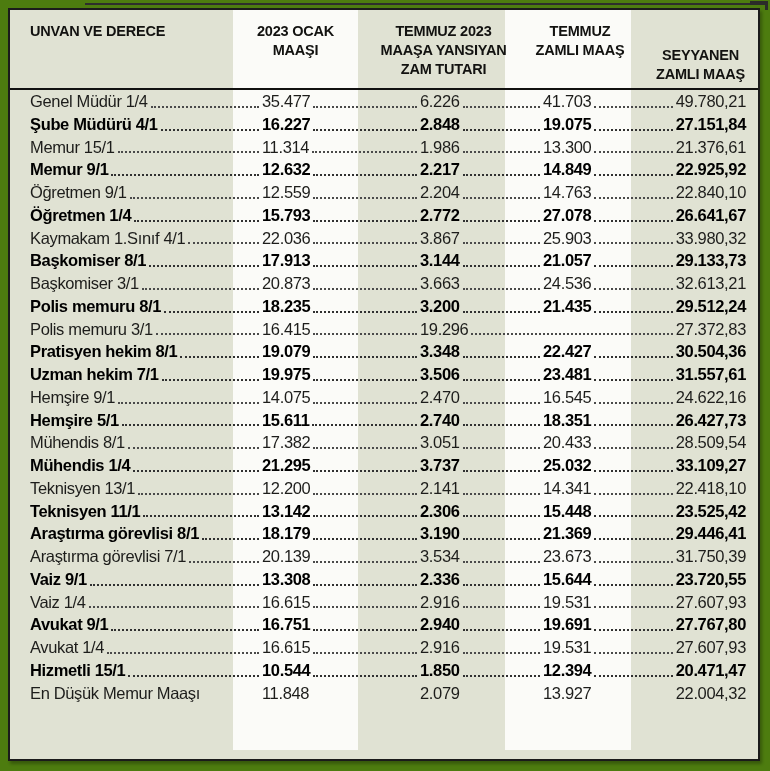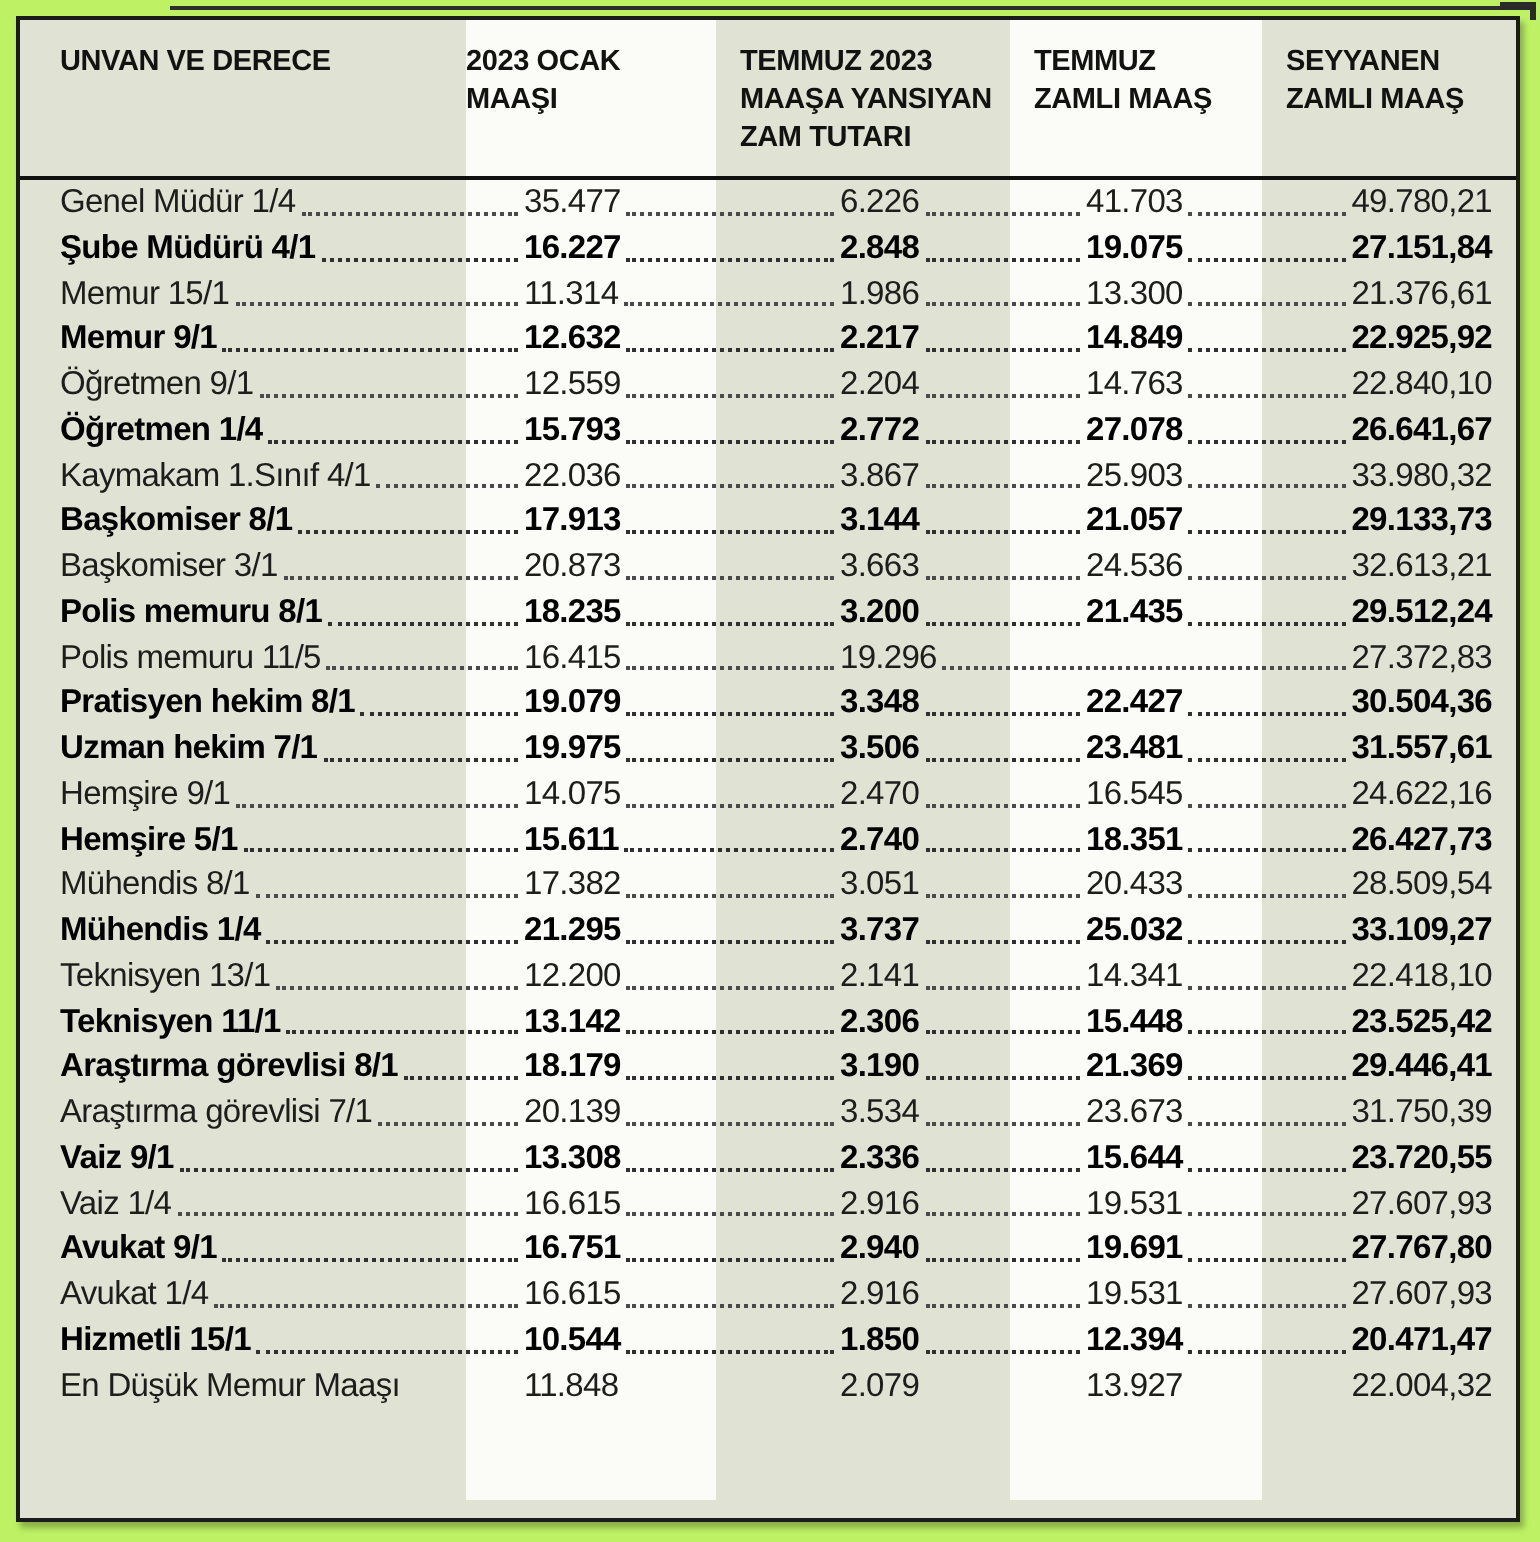--- a/index.html
+++ b/index.html
@@ -11,21 +11,21 @@
   }
   * { margin: 0; padding: 0; box-sizing: border-box; }
   html, body { background: #ffffff; }
   body {
     width: 770px; height: 771px;
     font-family: "Liberation Sans", "DejaVu Sans", sans-serif;
     color: var(--text-main);
     overflow: hidden;
     position: relative;
   }
-  .page { position: relative; width: 770px; height: 771px; background: #bef264; }
+  .page { position: relative; width: 770px; height: 771px; background: #4d7c0f; }
 
   
   .top-rule {
     position: absolute; left: 85px; top: 3px; width: 668px; height: 2px;
     background: #2e2e2c;
   }
   .top-rule-corner {
     position: absolute; left: 750px; top: 1px; width: 18px; height: 9px;
     border-top: 4px solid #2b2b29; border-right: 3px solid #2b2b29;
   }
@@ -45,29 +45,29 @@
   .stripe-col2 { left: 223px; width: 125px; }
   .stripe-col4 { left: 495px; width: 126px; }
 
   .content { position: relative; z-index: 1; width: 100%; height: 100%; }
 
   .thead { display: flex; height: 78px; }
   .th {
     font-weight: 700; font-size: 14.5px; line-height: 19px;
     letter-spacing: -0.2px;
     padding-top: 12px;
-    text-align: left;
+    text-align: center;
     white-space: pre-line;
     color: #121210;
   }
   .th1 { width: 223px; text-align: left; padding-left: 20px; }
   .th2 { width: 125px; }
   .th3 { width: 147px; margin-left: 12px; }
   .th4 { width: 126px; }
-  .th5 { flex: 1; }
+  .th5 { flex: 1; margin-top: 24px; }
 
   .divider { height: 2px; background: #111110; }
 
   .tbody { display: flex; flex-direction: column; }
   .row {
     display: flex;
     height: 22.75px;
     padding: 0 12px 0 20px;
     font-size: 16.5px;
     letter-spacing: -0.35px;
@@ -331,21 +331,21 @@
       <span class="t">21.435</span>
       <span class="dots"></span>
     </div>
     <div class="cell c5">
       <span class="t">29.512,24</span>
     </div>
   </div>
 
   <div class="row">
     <div class="cell c1">
-      <span class="t">Polis memuru 11/5</span>
+      <span class="t">Polis memuru 3/1</span>
       <span class="dots"></span>
     </div>
     <div class="cell c2">
       <span class="t">16.415</span>
       <span class="dots"></span>
     </div>
     <div class="cell c4">
       <span class="t">19.296</span>
       <span class="dots"></span>
     </div>

